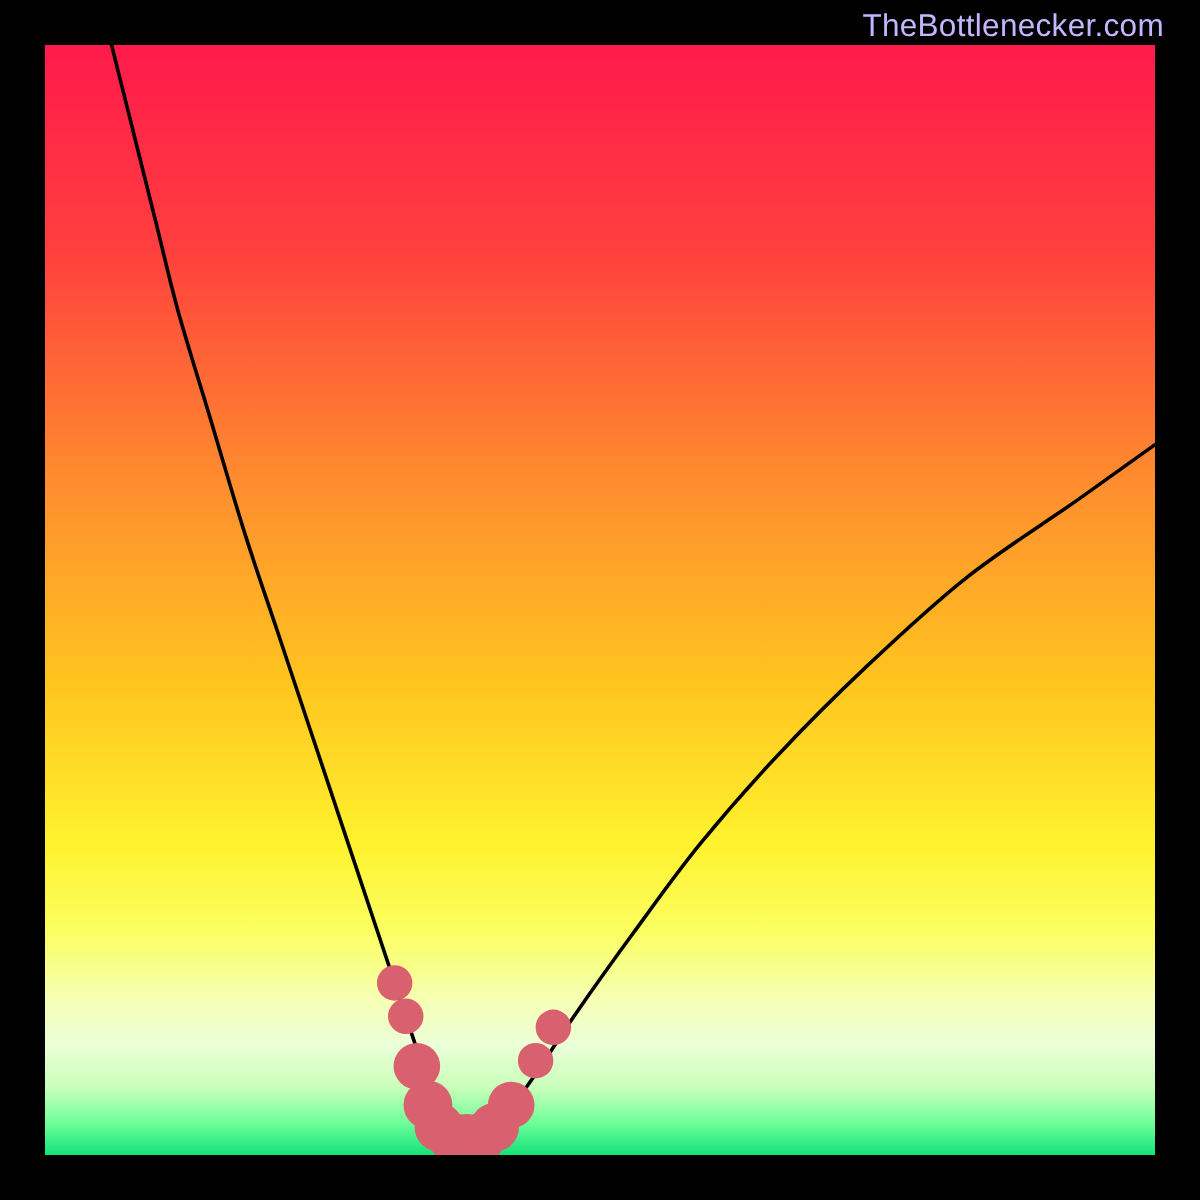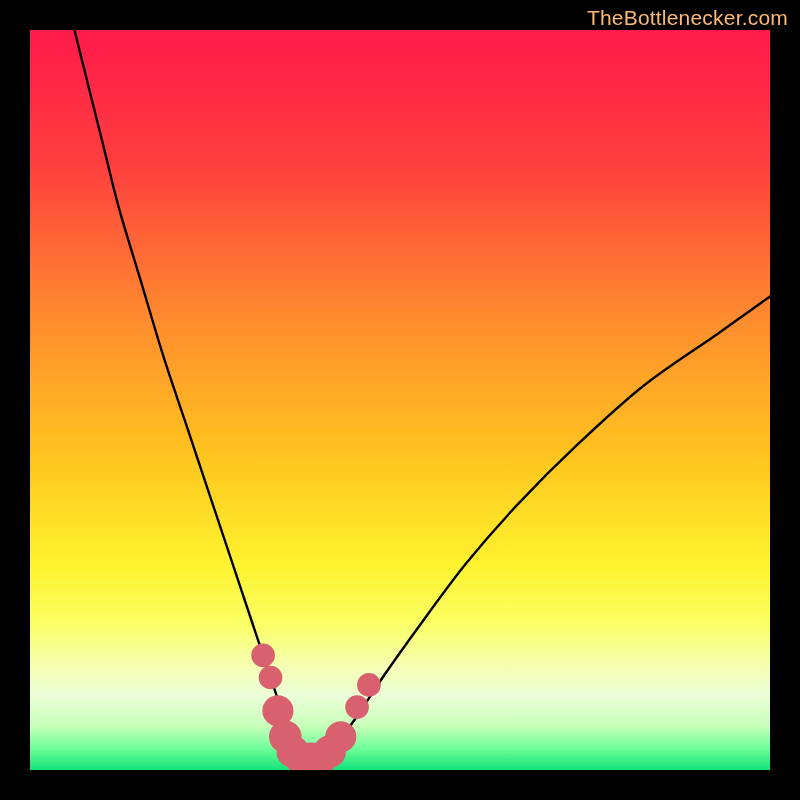--- a/index.html
+++ b/index.html
@@ -37,22 +37,22 @@
   .curve-svg {
     position: absolute;
     left: 0;
     top: 0;
     width: 740px;
     height: 740px;
   }
   .watermark {
     position: absolute;
     top: 6px;
-    right: 12px;
-    color: #fdba74;
+    right: 24px;
+    color: #c4b5fd;
     font-size: 21px;
     letter-spacing: 0.2px;
     font-weight: 400;
   }
 </style>
 </head>
 <body>
 
 <div class="frame">
 

